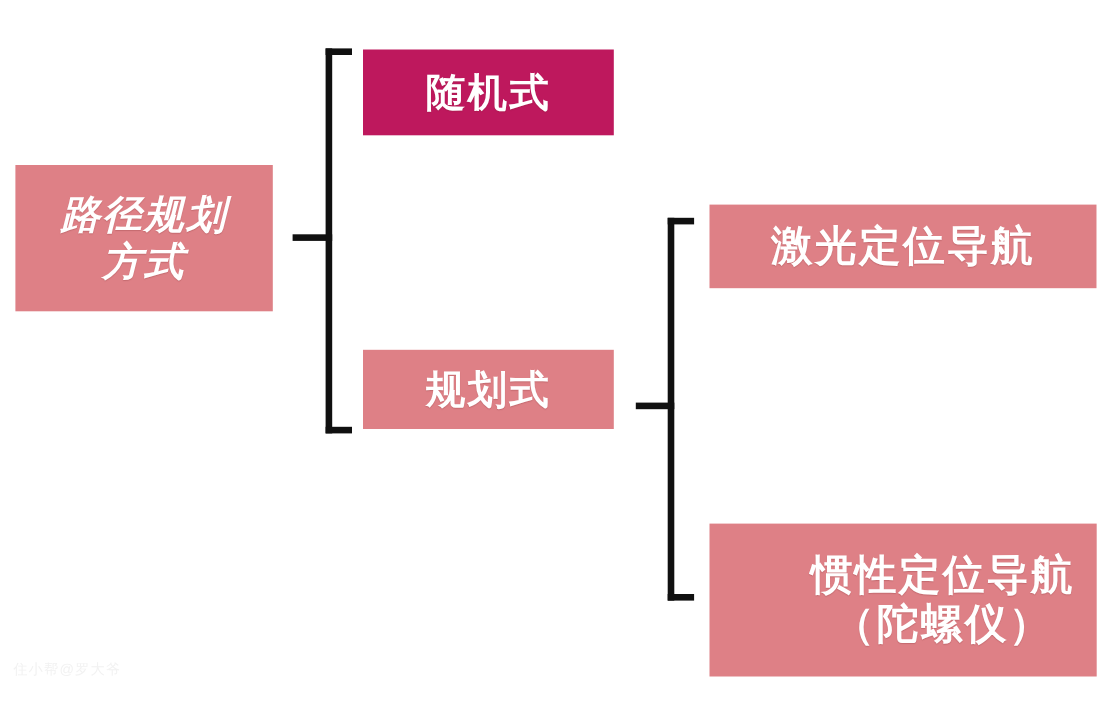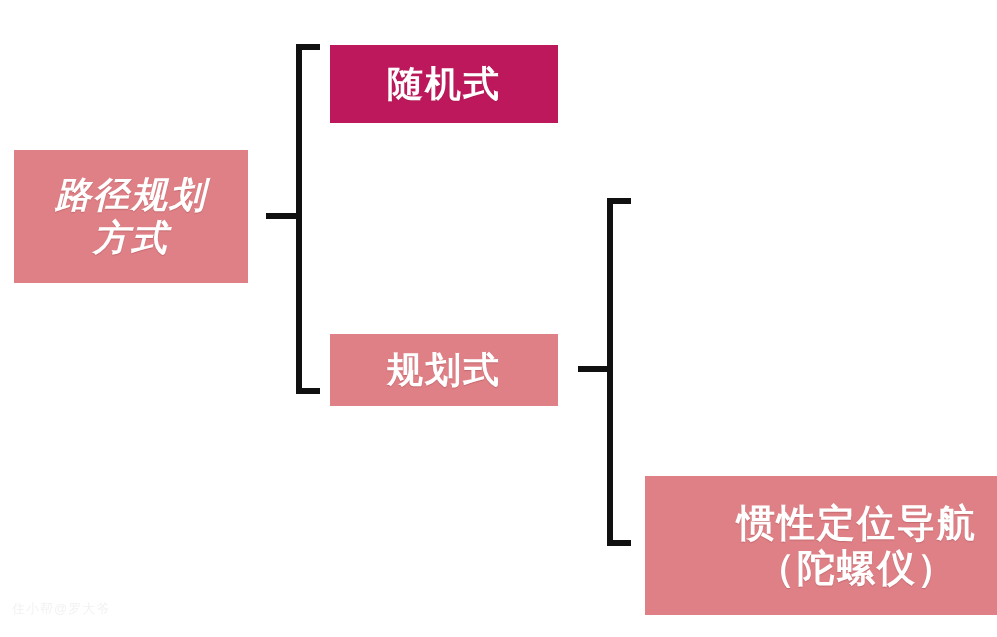--- a/index.html
+++ b/index.html
@@ -39,21 +39,21 @@
   .node-root {
     left: 14px;  top: 150px;  width: 234px;  height: 133px;
     font-size: 36px;
     font-style: italic;
   }
   .node-random {
     left: 330px; top: 8px;    width: 228px;  height: 78px;
     font-size: 36px;
   }
   .node-planned {
-    left: 330px; top: 334px;  width: 228px;  height: 72px;
+    left: 330px; top: 318px;  width: 228px;  height: 72px;
     font-size: 36px;
   }
   .node-laser {
     left: 645px; top: 186px;  width: 352px;  height: 76px;
     font-size: 38px;
   }
   .node-visual {
     left: 645px; top: 334px;  width: 352px;  height: 76px;
     font-size: 38px;
   }
@@ -119,20 +119,21 @@
 
   <div class="node node-planned" style="background: rgb(222, 128, 134); color: rgb(255, 255, 255);">规划式</div>
 
   <div class="bracket bracket-2">
     <div class="bar-h b2-stem" style="background: rgb(16, 16, 16);"></div>
     <div class="bar-v b2-spine" style="background: rgb(16, 16, 16);"></div>
     <div class="bar-h b2-top" style="background: rgb(16, 16, 16);"></div>
     <div class="bar-h b2-bot" style="background: rgb(16, 16, 16);"></div>
   </div>
 
+  <div class="node node-laser" style="background: rgb(222, 128, 134); color: rgb(255, 255, 255);">激光定位导航</div>
 
 
   <div class="node node-inertial" style="background: rgb(222, 128, 134); color: rgb(255, 255, 255);">惯性定位导航
 （陀螺仪）</div>
 
   <div class="watermark">住小帮@罗大爷</div>
 
 </div>
 
 </body></html>

